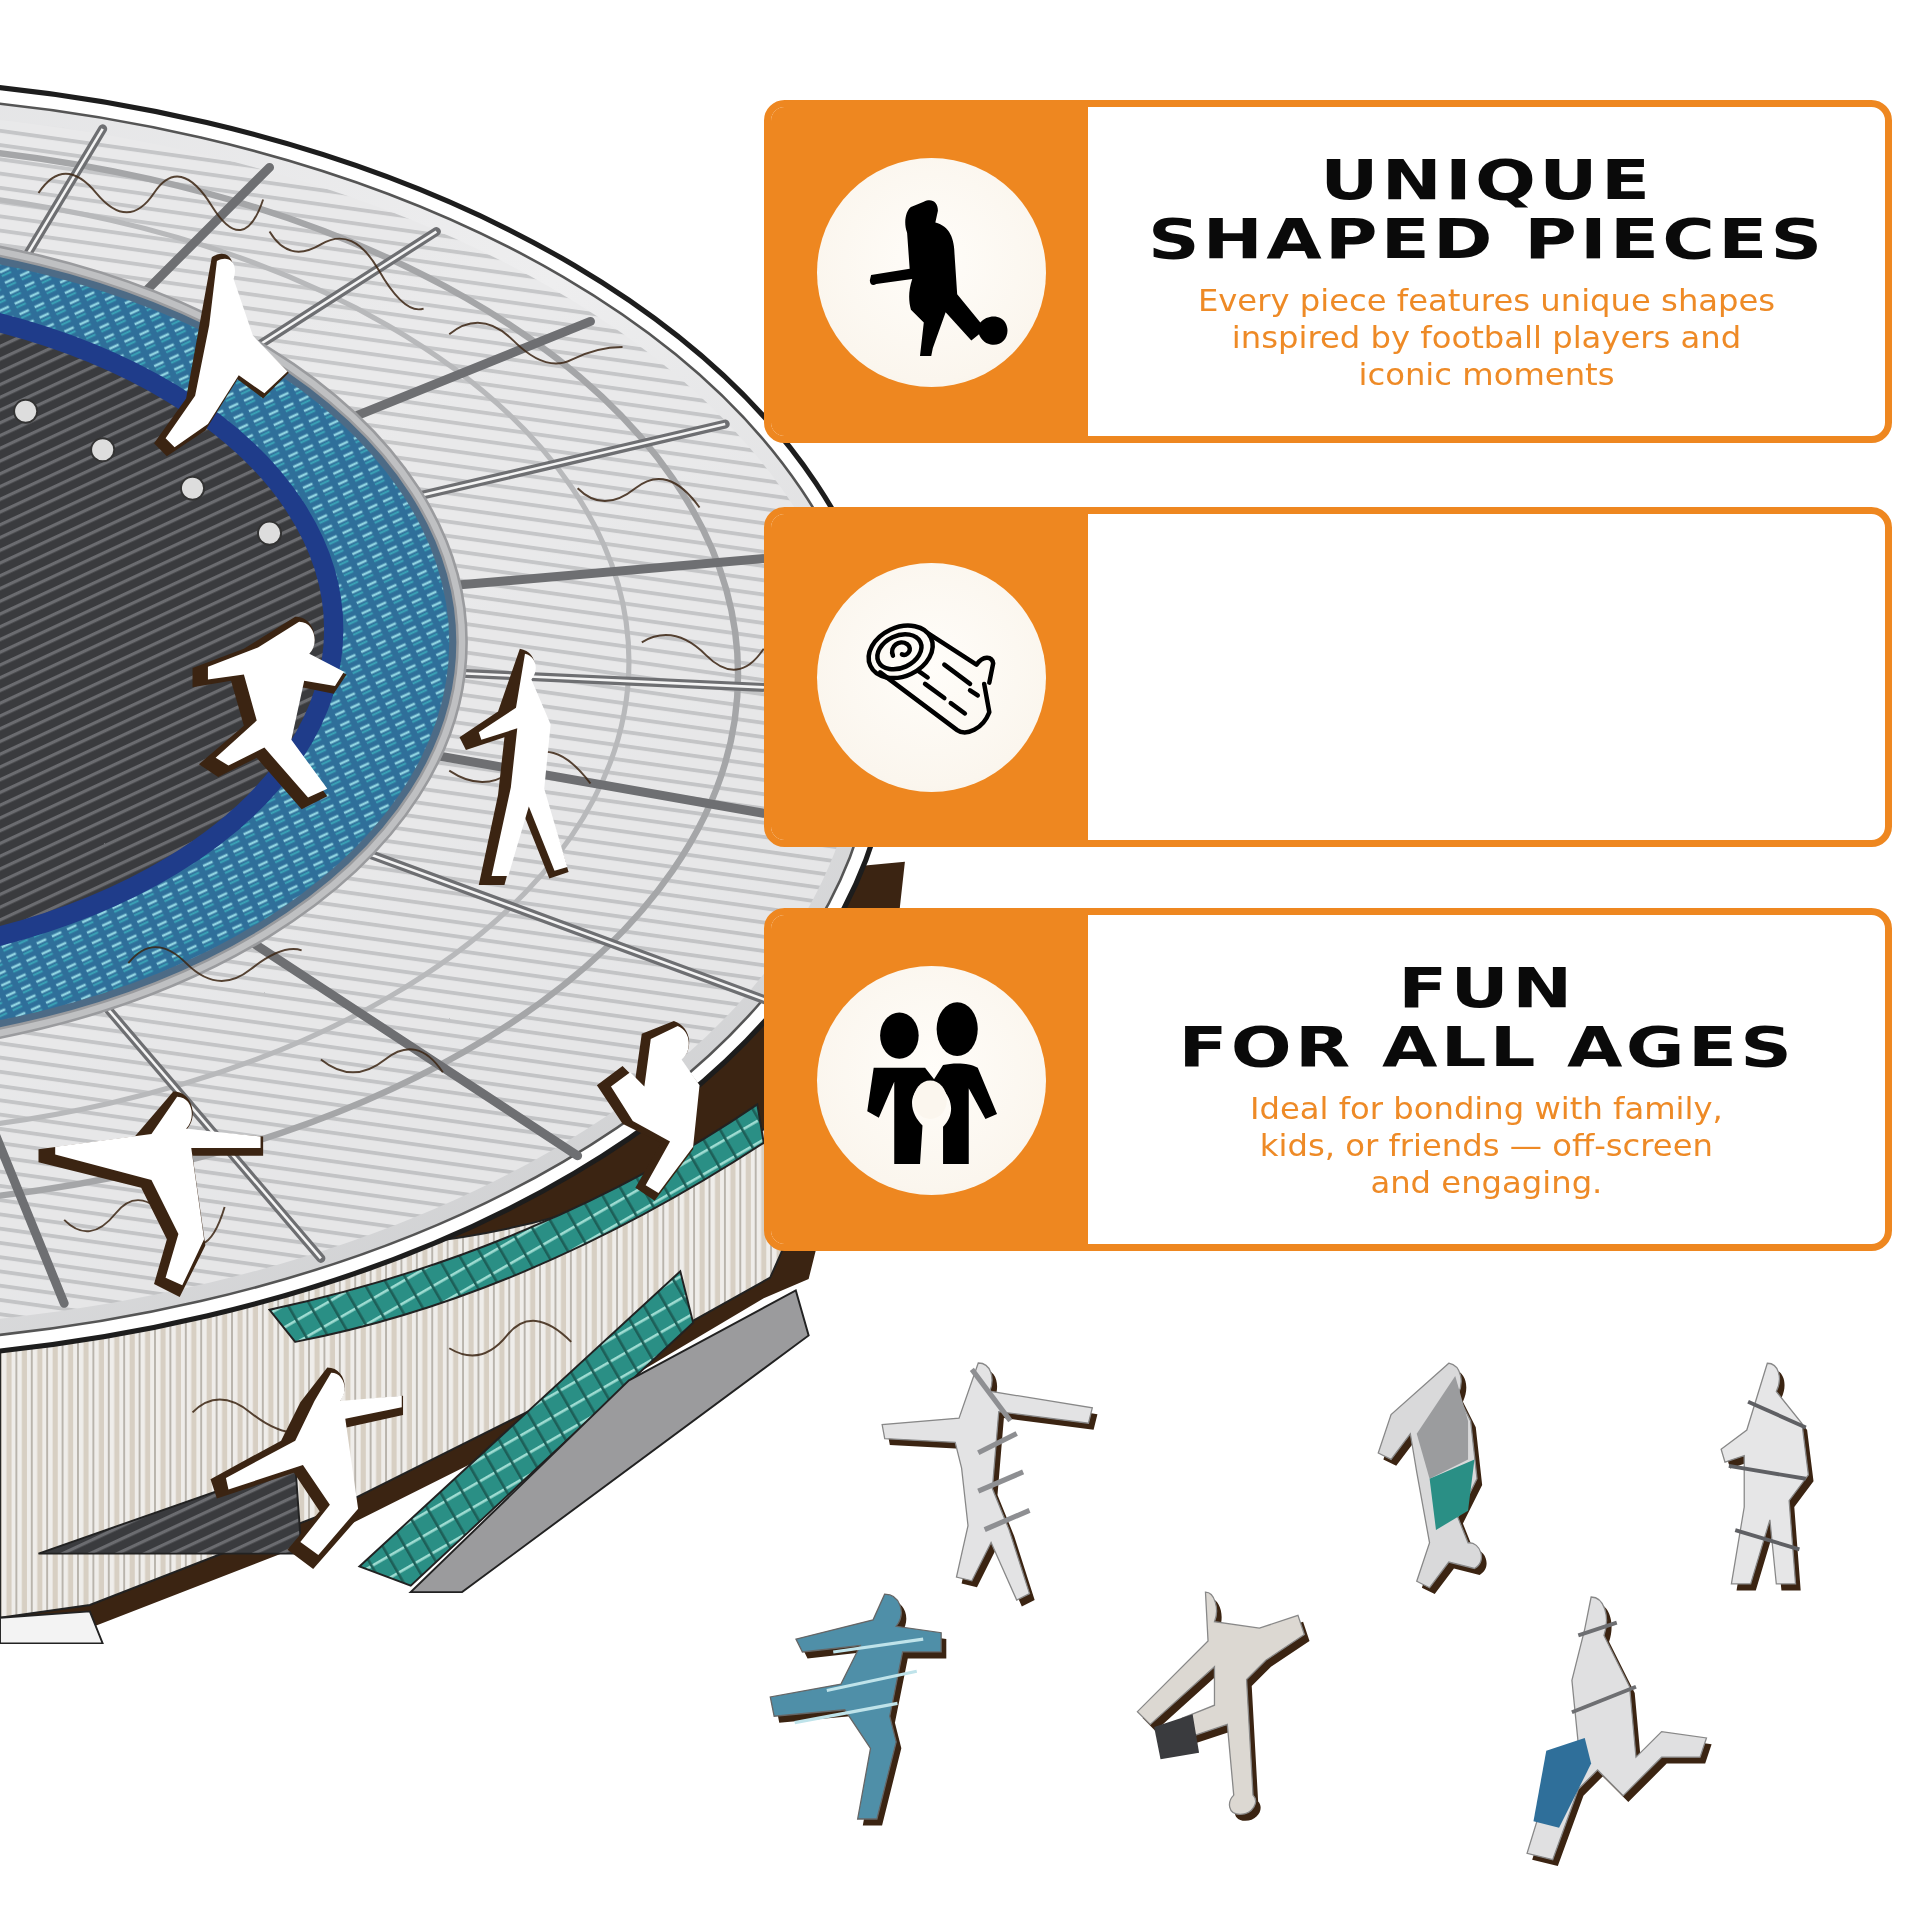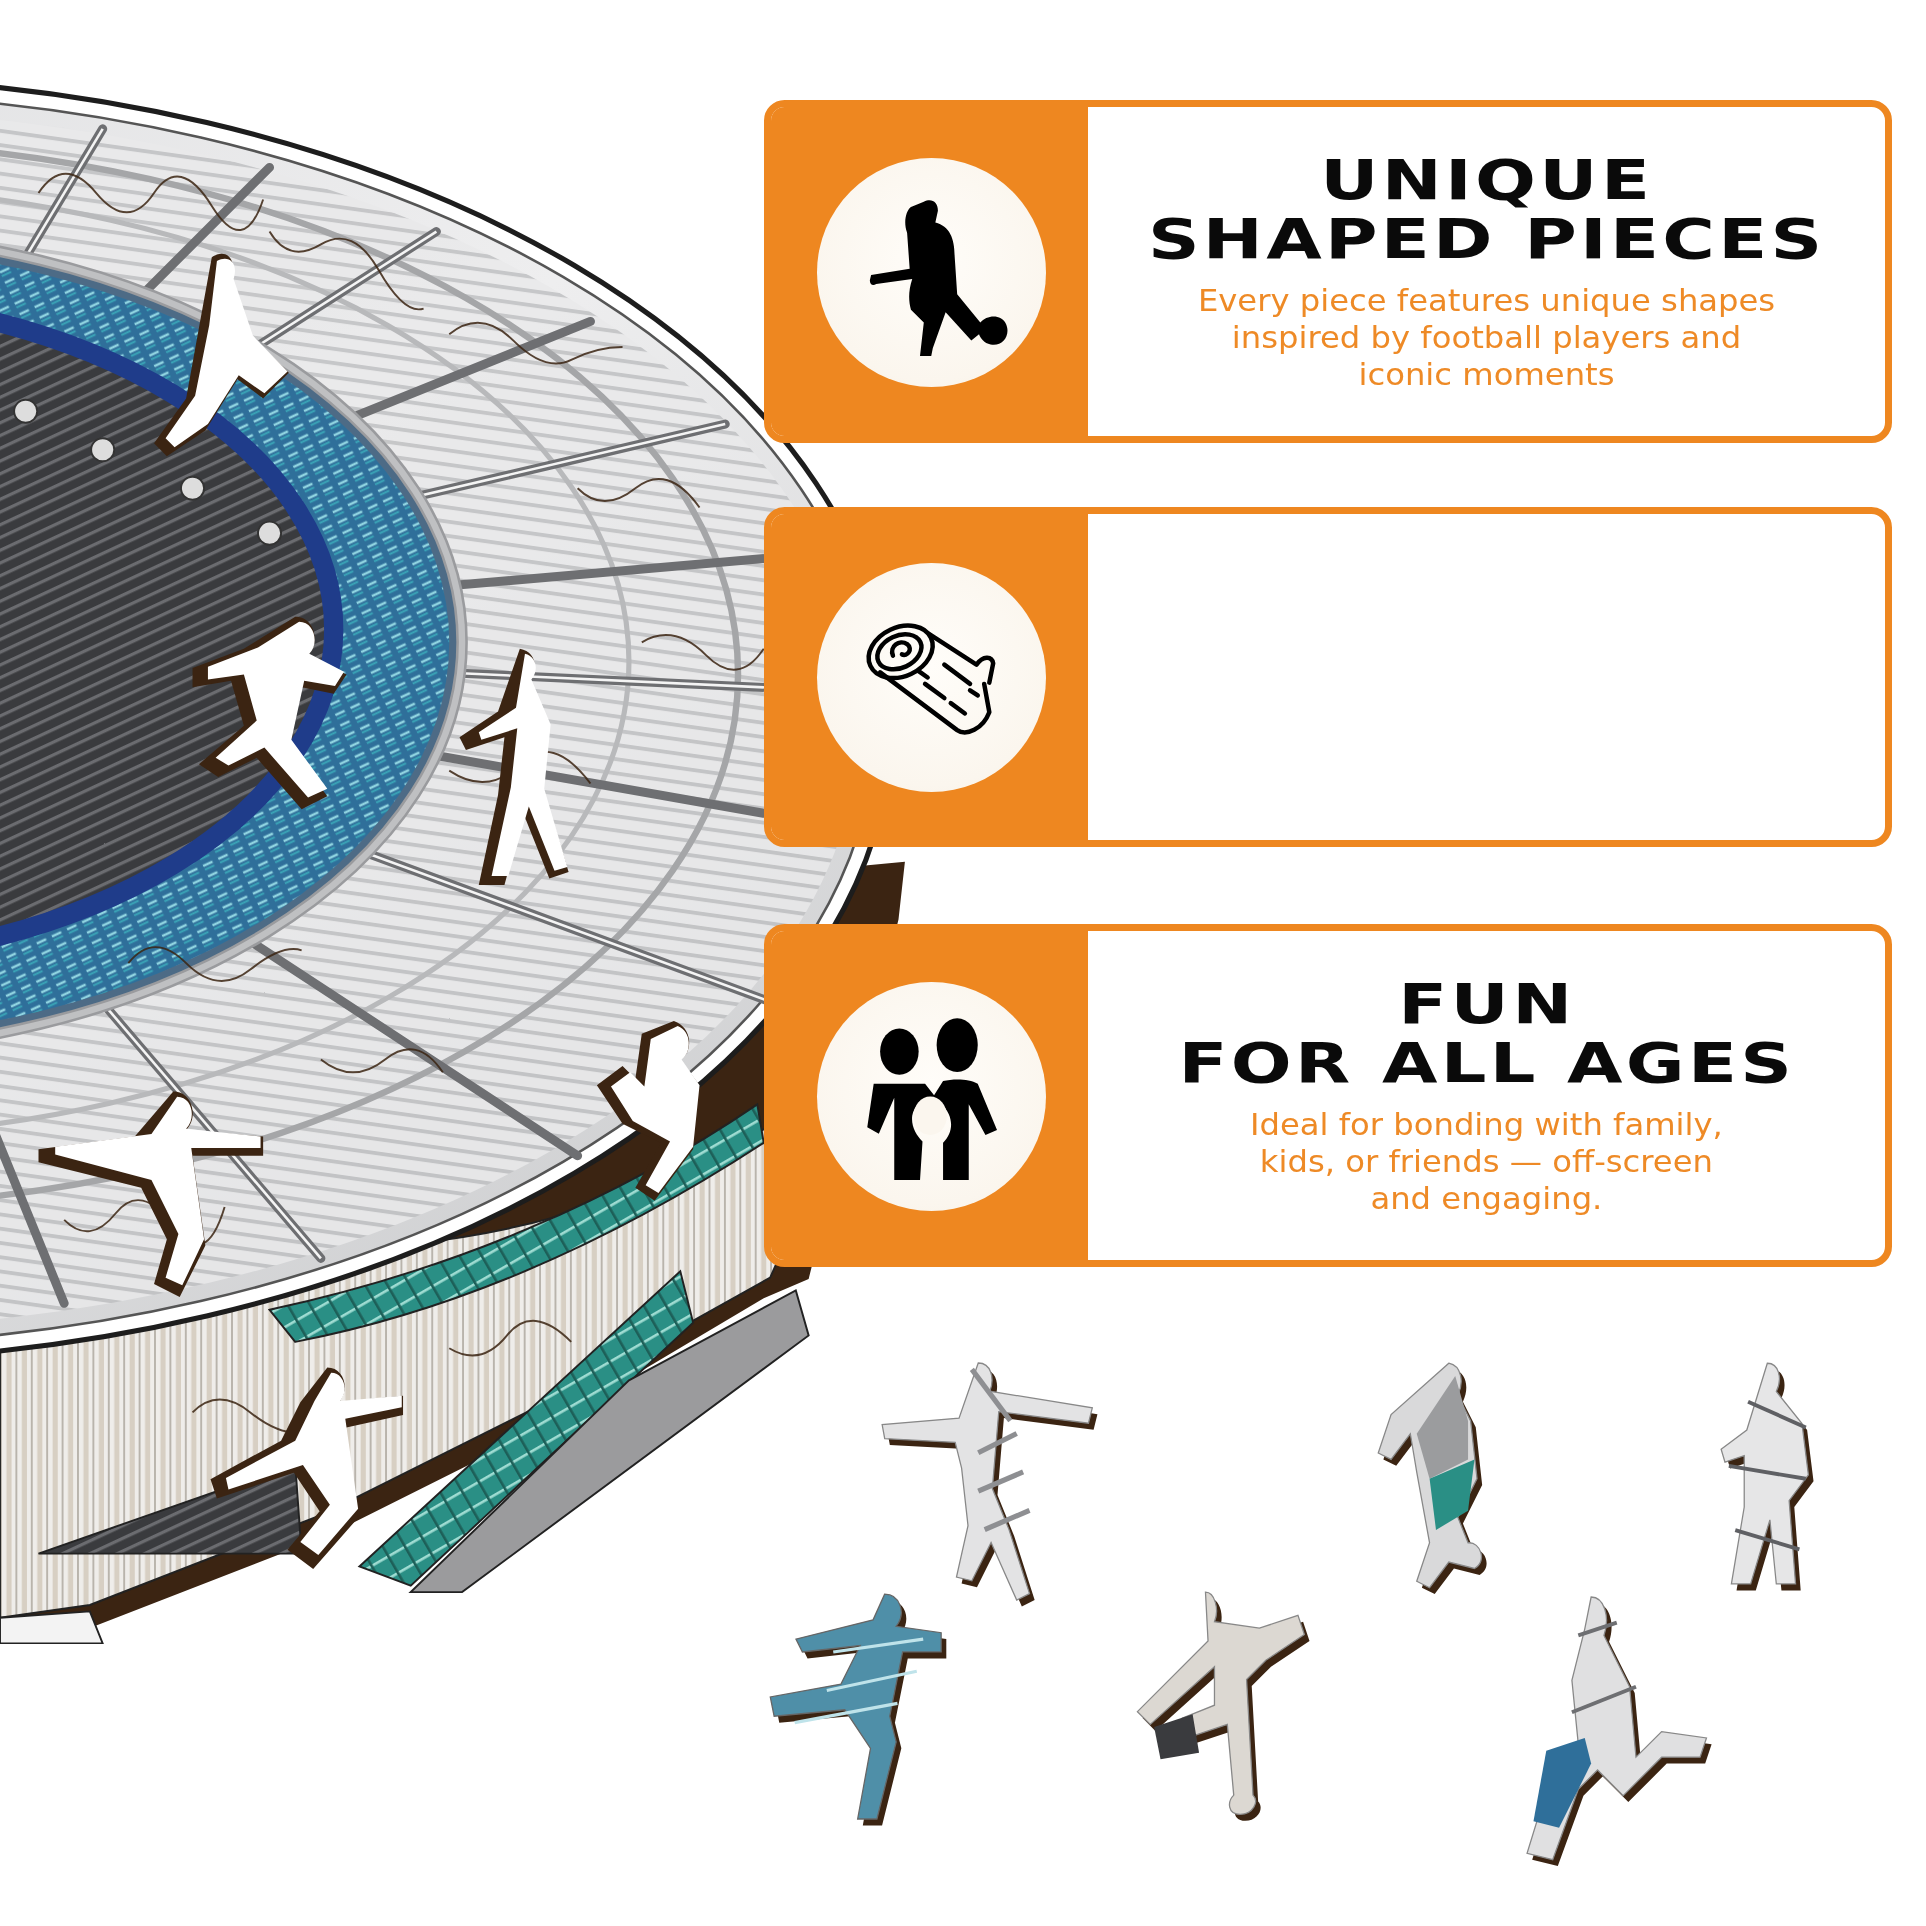--- a/index.html
+++ b/index.html
@@ -196,21 +196,21 @@
         <ellipse cx="80" cy="90" rx="36" ry="25" transform="rotate(-25 80 90)"></ellipse>
         <path d="M70,96 c-6,-14 10,-26 22,-18 c10,8 0,20 -8,16"></path>
         <path d="M50,122 L170,212 c14,10 40,-2 50,-28 l-8,-44"></path>
         <path d="M126,62 L200,110 c10,-14 24,-14 26,-2 l-6,30"></path>
         <path d="M120,140 l30,22 M160,170 l22,16 M110,120 l14,10 M150,110 l40,30 M190,150 l12,8"></path>
       </g>
     </svg>
   </div>
 </div>
 
-<div class="card" style="top:908px; height:343px;margin-top:16px; --accent:#EE8720; --body:#EE8A26;">
+<div class="card" style="top:908px; height:343px; --accent:#EE8720; --body:#EE8A26;">
   <div class="card-side"></div>
   <div class="icon-circle">
     <svg viewBox="0 0 260 260">
       <g fill="#000">
         <ellipse cx="80" cy="60" rx="30" ry="36"></ellipse>
         <ellipse cx="170" cy="50" rx="32" ry="42"></ellipse>
         <path d="M40,110 l80,0 14,18 14,-22 c16,-4 40,-4 54,4 l30,72 -18,8 -26,-48 0,120 -40,0 0,-60 c16,-16 18,-40 -2,-60 c-20,-16 -42,-4 -46,18 -2,16 6,30 16,40 l-4,62 -40,0 0,-130 -24,56 -18,-10 z"></path>
       </g>
       <ellipse cx="128" cy="160" rx="26" ry="30" fill="#fbf6ee"></ellipse>
     </svg>

